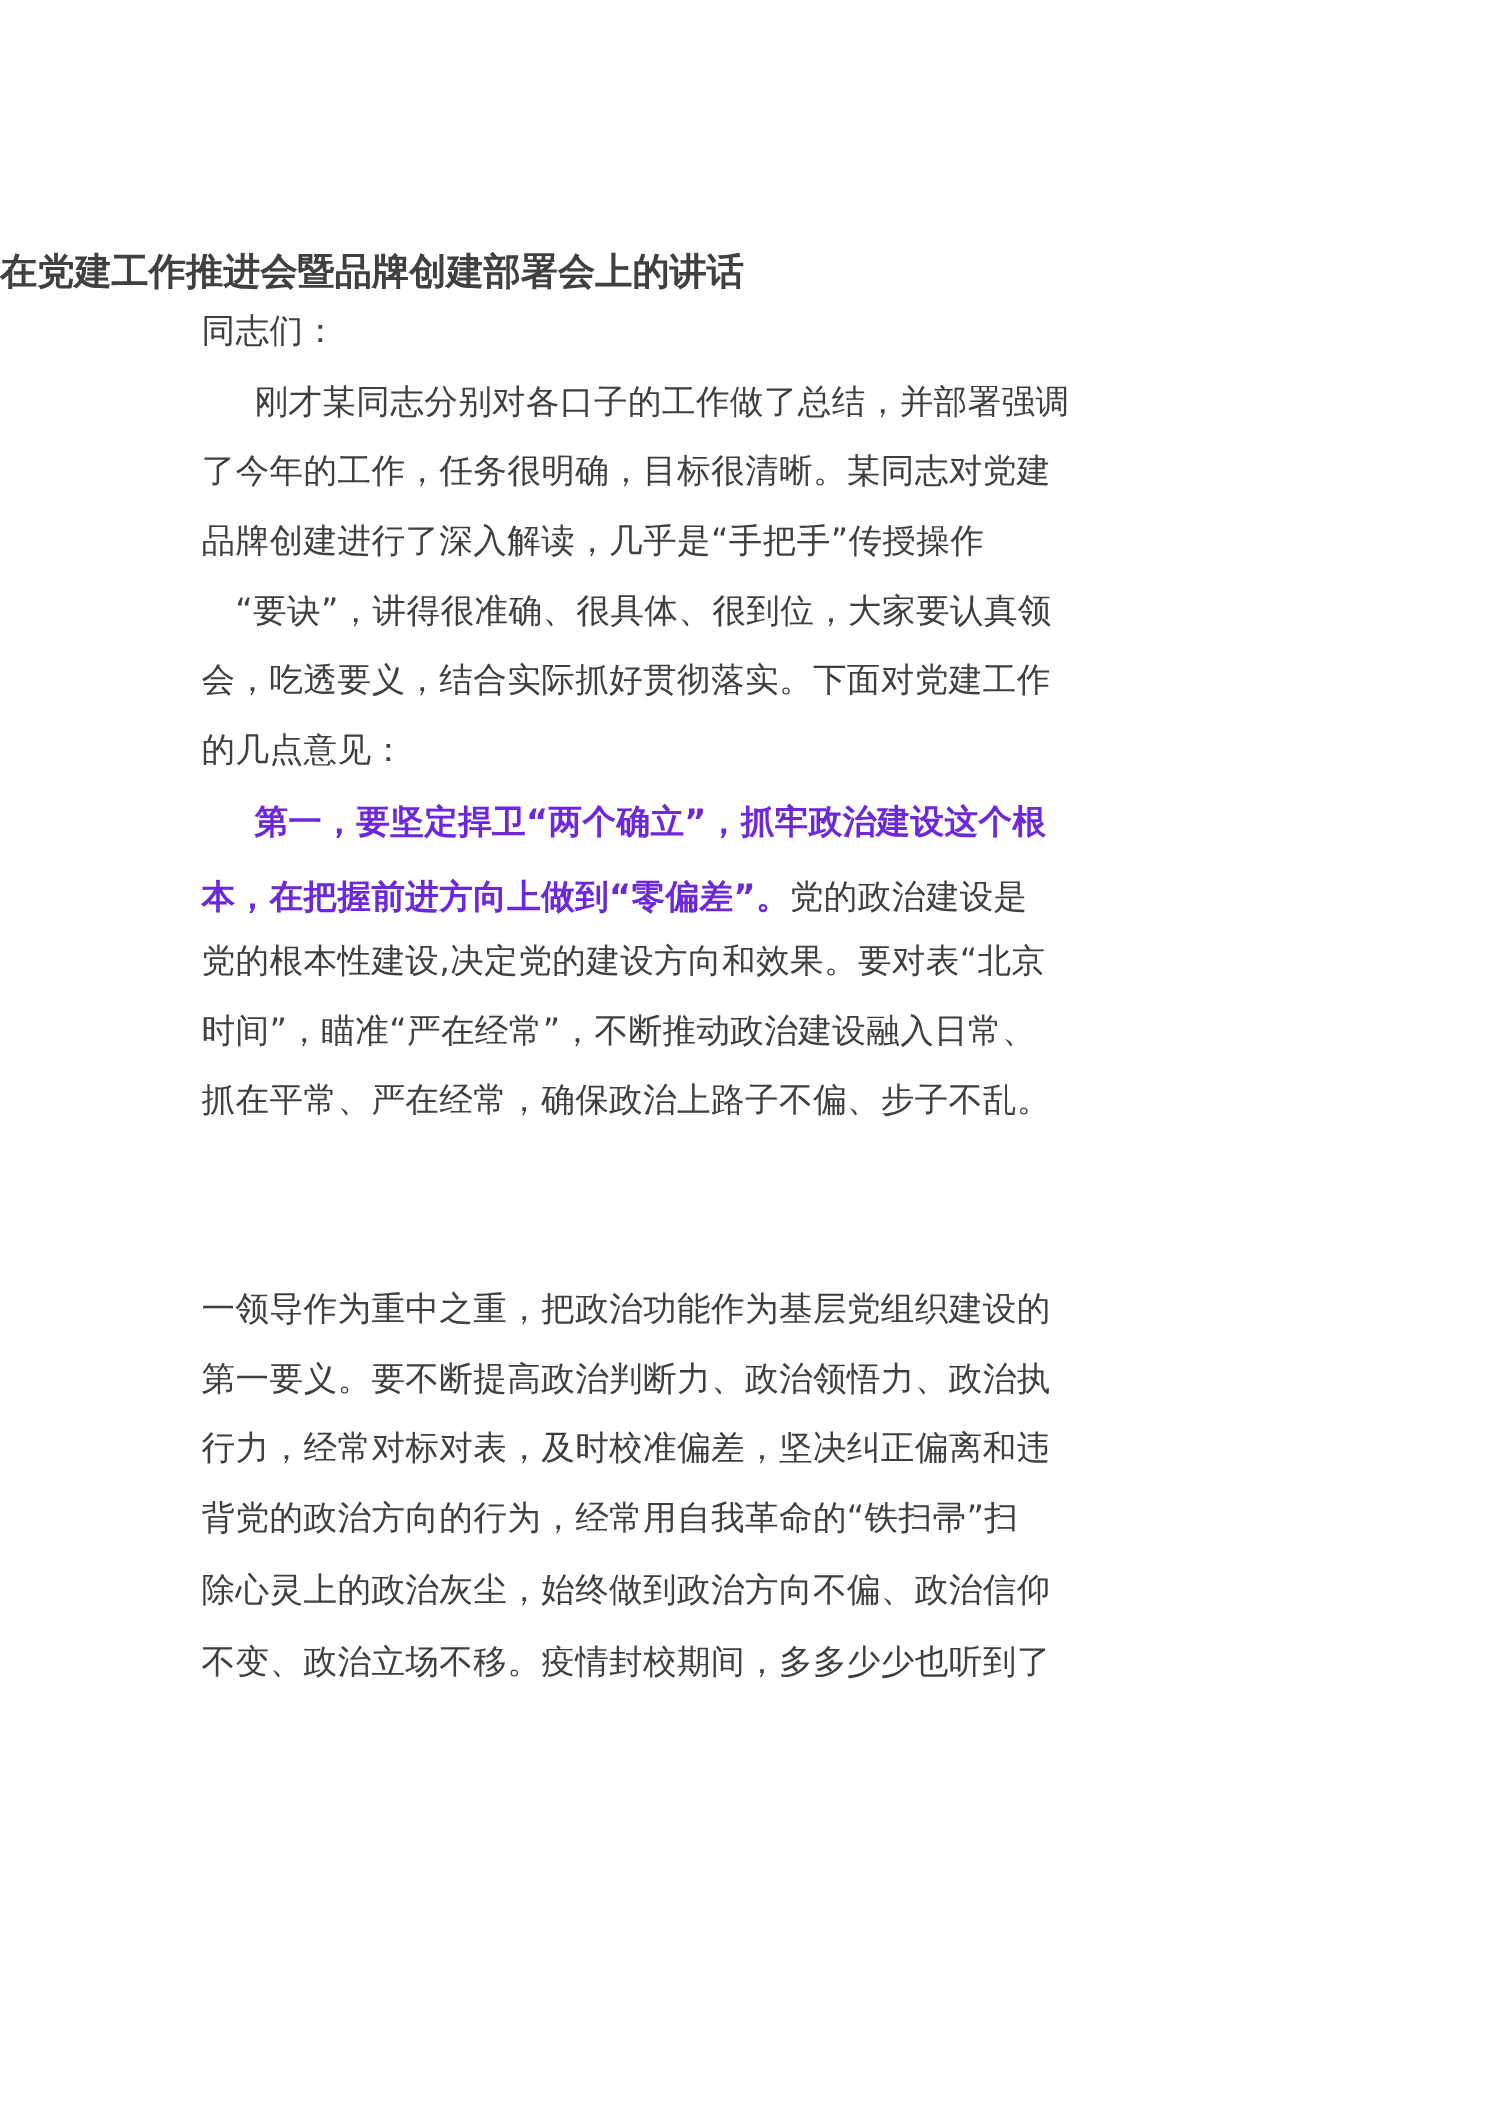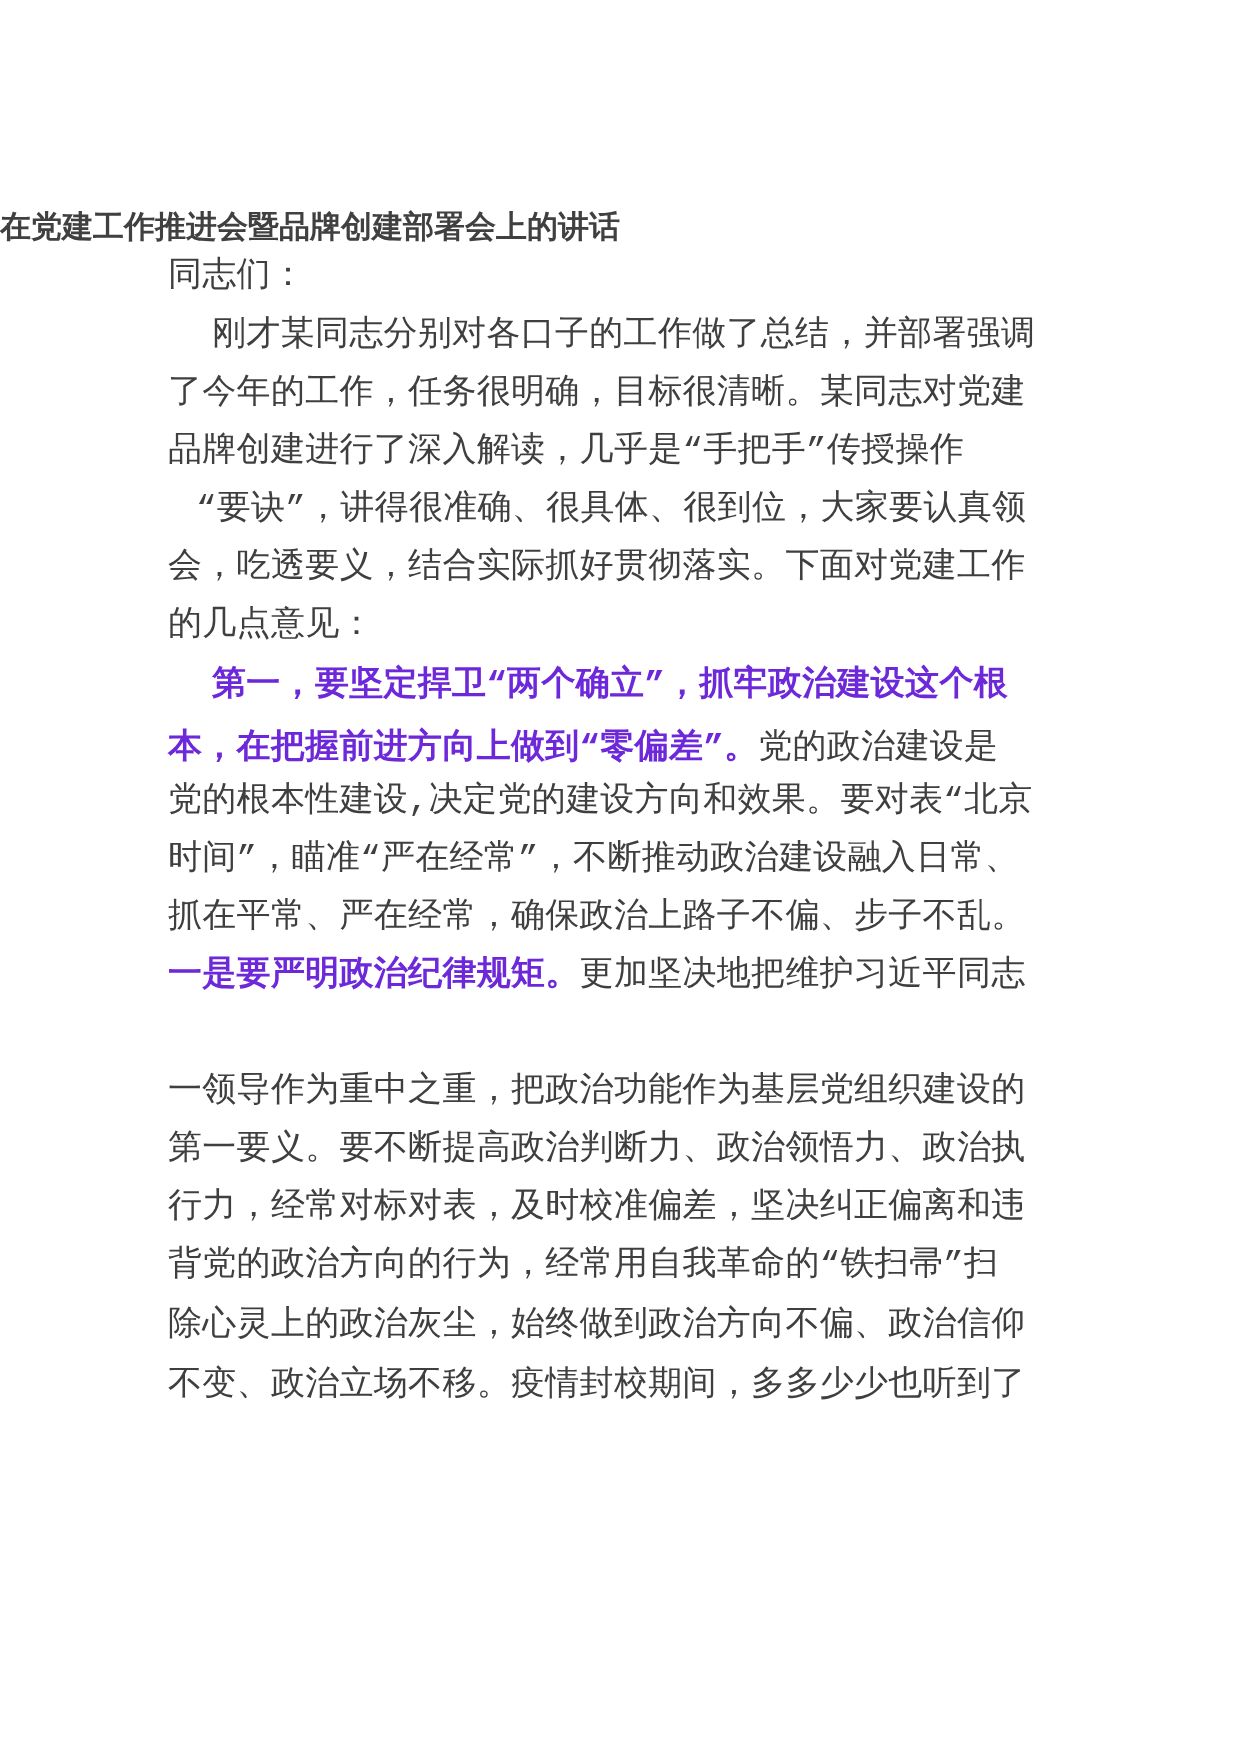--- a/index.html
+++ b/index.html
@@ -32,27 +32,26 @@
     font-weight: bold;
     color: #404040;
     letter-spacing: 0px;
     white-space: nowrap;
     padding-left: 0;
     margin-top: 24px;
   }
   .line {
     position: absolute;
     left: 168px;
-    font-size: 34px;
+    font-size: 28px;
     line-height: 40px;
     height: 40px;
     white-space: nowrap;
     color: #3f3f3f;
     letter-spacing: 0.3px;
-    font-family: Liberation Mono, monospace;
   }
   .line.indent { left: 212px; }
   .line.quote-start { left: 172px; margin-left: 24px; }
   .b { font-weight: bold; color: #6d28d9; }
 </style>
 </head>
 <body>
 
 <div class="page">
 
@@ -70,23 +69,20 @@
   <div class="line indent" style="top:665px">
     <span class="b">第一，要坚定捍卫“两个确立”，抓牢政治建设这个根</span><span></span>
   </div>
   <div class="line" style="top:728px">
     <span class="b">本，在把握前进方向上做到“零偏差”。</span><span>党的政治建设是</span>
   </div>
   <div class="line" style="top:781px">党的根本性建设,决定党的建设方向和效果。要对表“北京</div>
   <div class="line" style="top:839px">时间”，瞄准“严在经常”，不断推动政治建设融入日常、</div>
   <div class="line" style="top:897px">抓在平常、严在经常，确保政治上路子不偏、步子不乱。</div>
 
-  <div class="line" style="top:955px">
-    <span class="b">一是要严明政治纪律规矩。</span><span>更加坚决地把维护习近平同志</span>
-  </div>
   <div class="line" style="top:1071px">一领导作为重中之重，把政治功能作为基层党组织建设的</div>
   <div class="line" style="top:1129px">第一要义。要不断提高政治判断力、政治领悟力、政治执</div>
   <div class="line" style="top:1187px">行力，经常对标对表，及时校准偏差，坚决纠正偏离和违</div>
   <div class="line" style="top:1245px">背党的政治方向的行为，经常用自我革命的“铁扫帚”扫</div>
   <div class="line" style="top:1305px">除心灵上的政治灰尘，始终做到政治方向不偏、政治信仰</div>
   <div class="line" style="top:1365px">不变、政治立场不移。疫情封校期间，多多少少也听到了</div>
 
 </div>
 
 </body></html>

